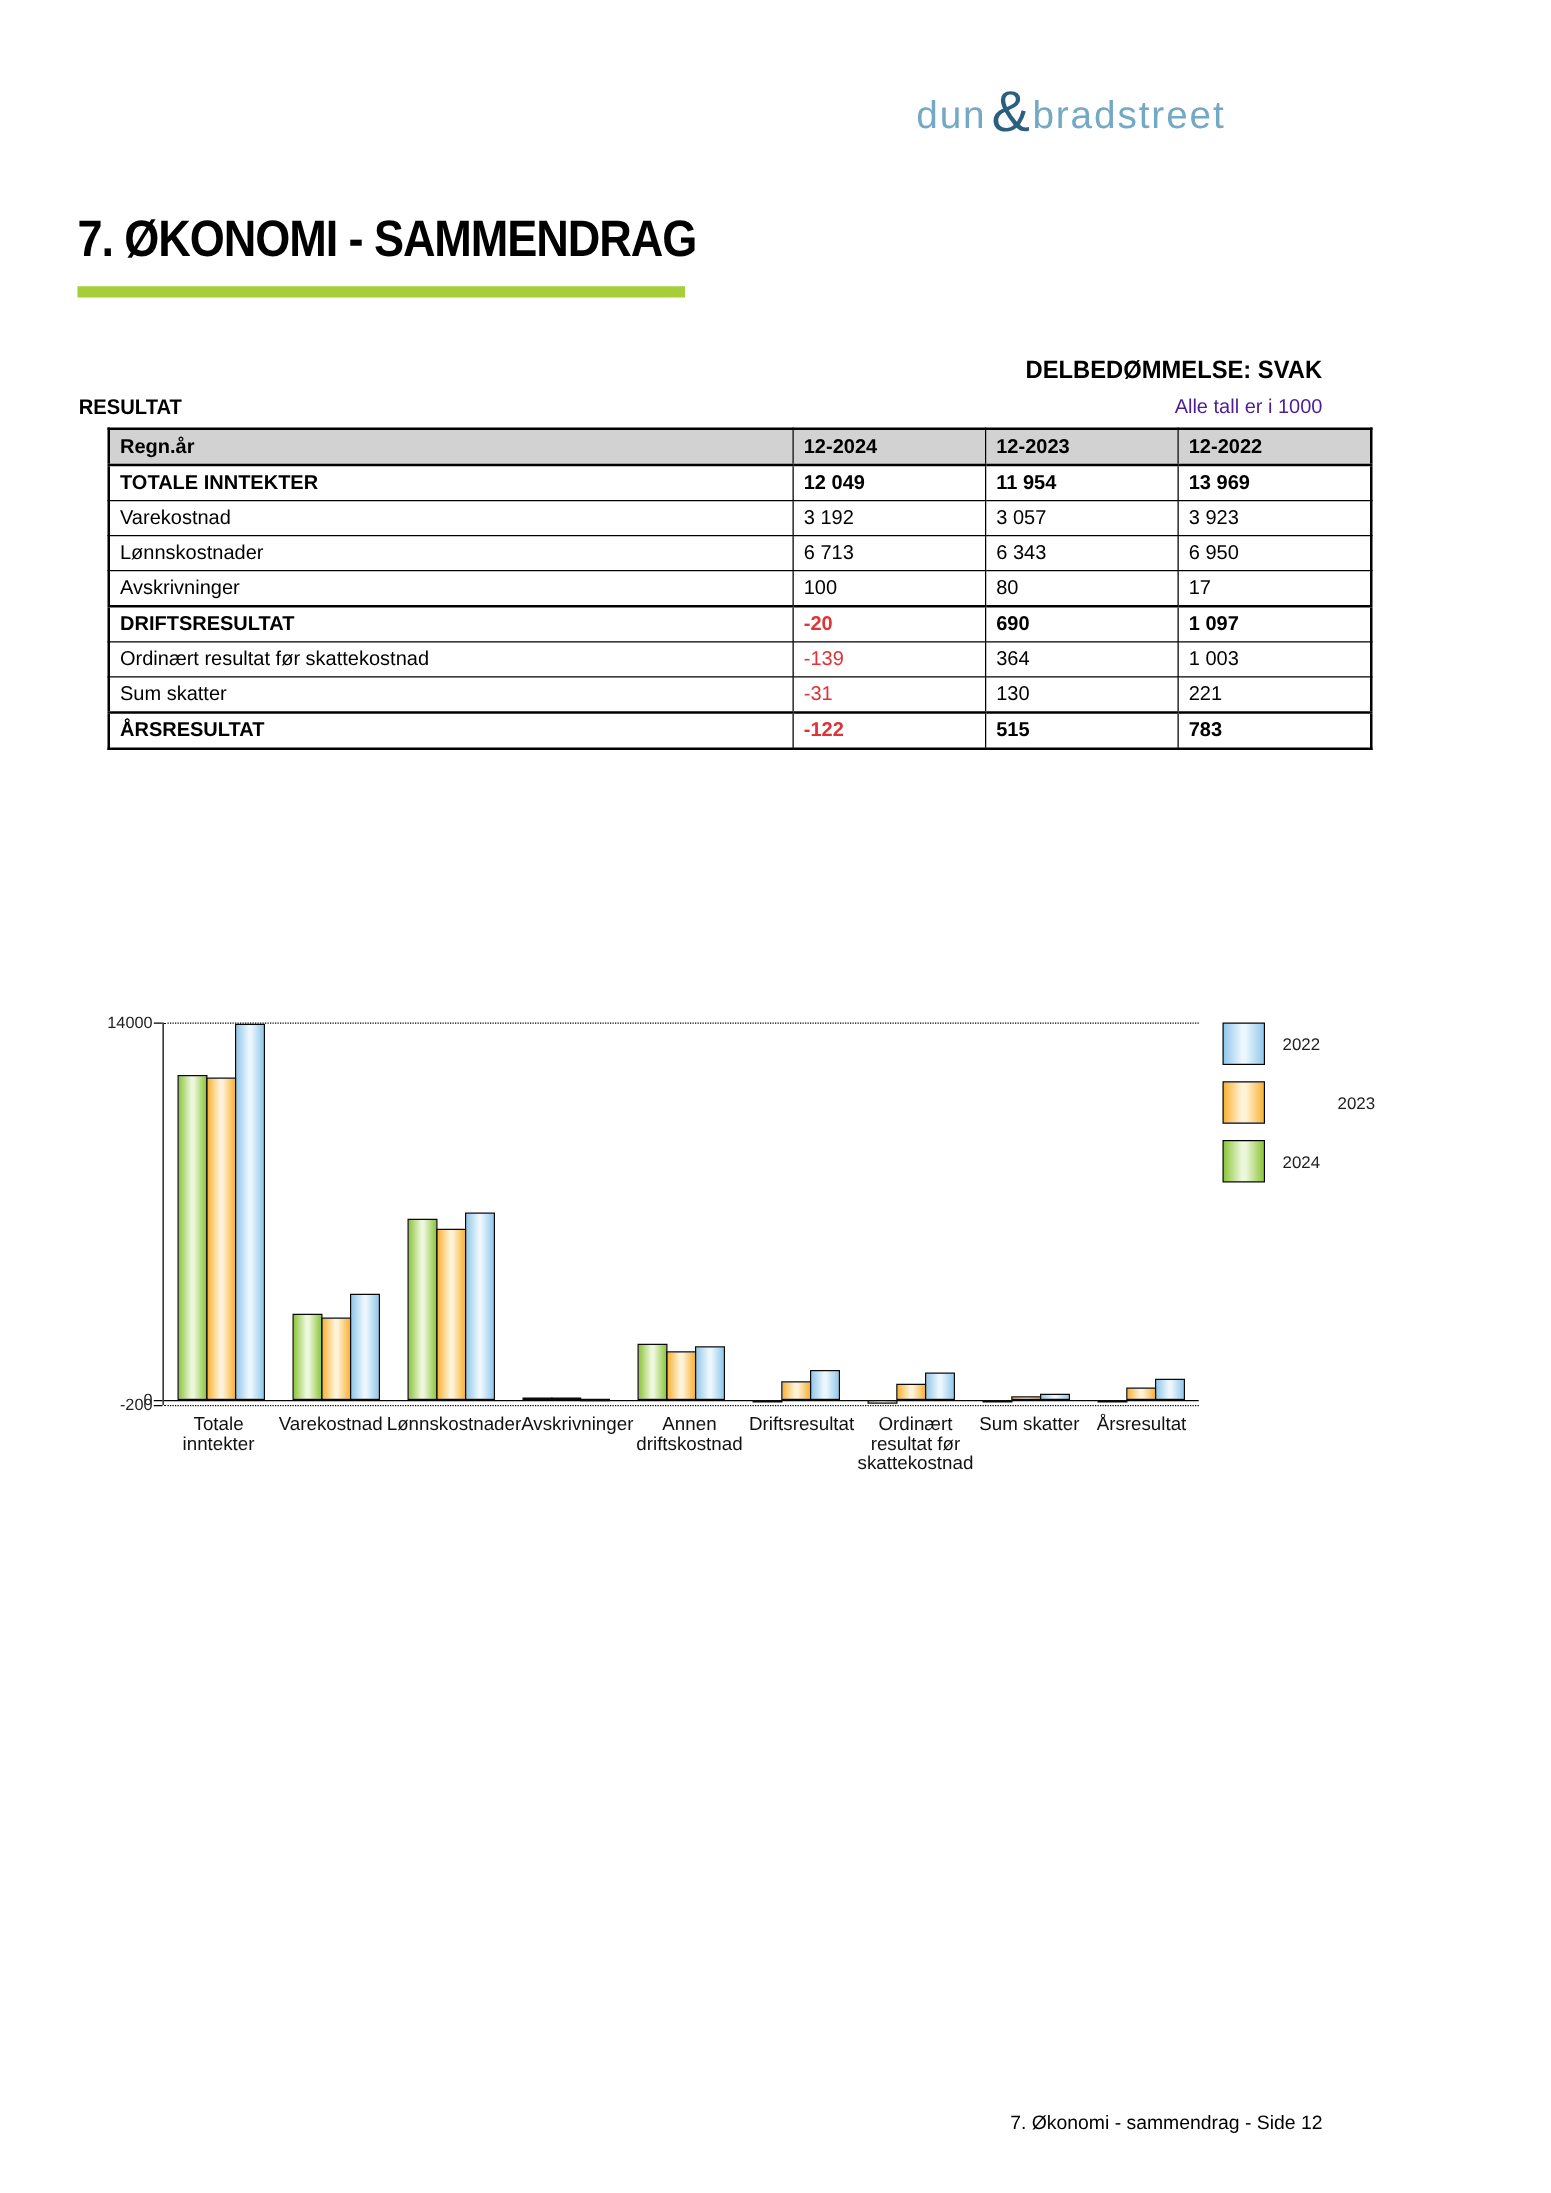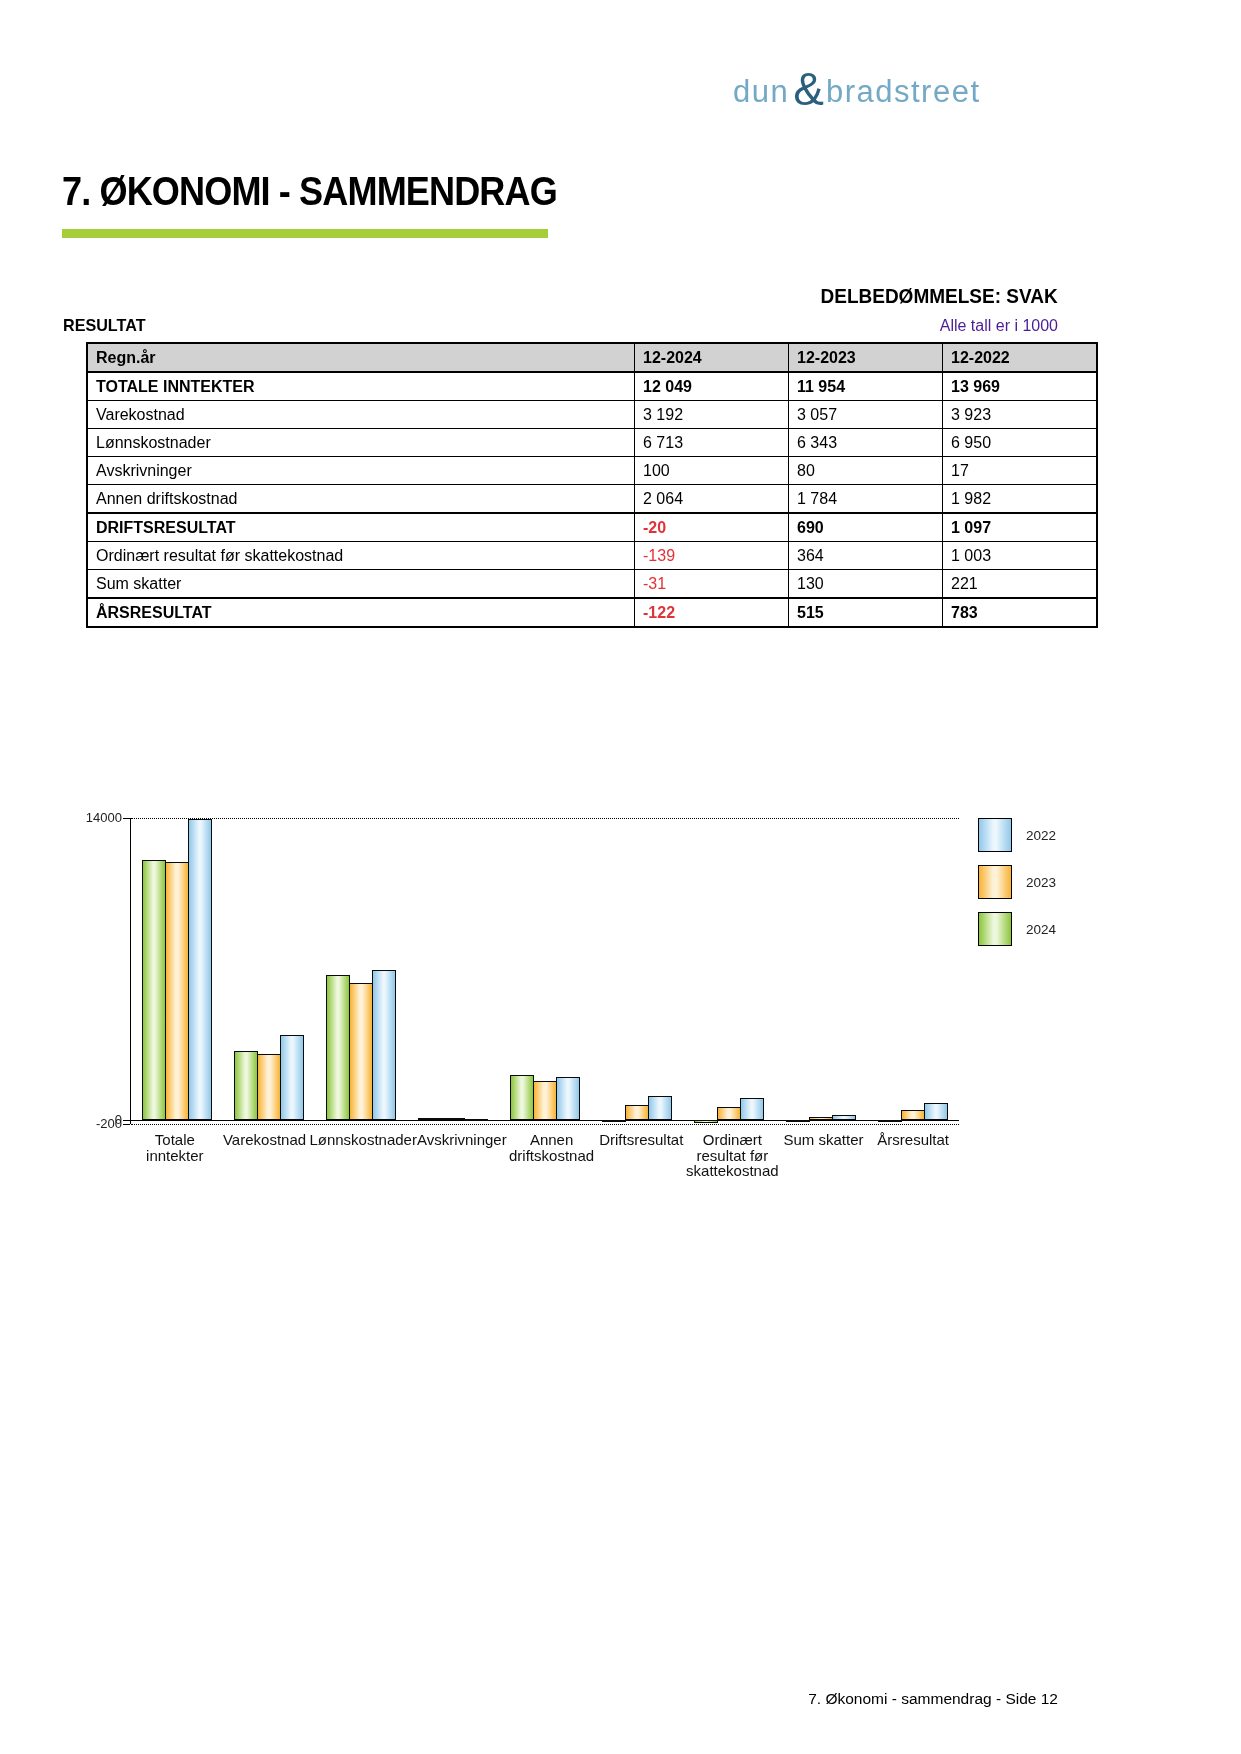--- a/index.html
+++ b/index.html
@@ -96,26 +96,20 @@
           <td class="num">6 713</td>
           <td class="num">6 343</td>
           <td class="num">6 950</td>
         </tr>
         <tr class="">
           <td class="label">Avskrivninger</td>
           <td class="num">100</td>
           <td class="num">80</td>
           <td class="num">17</td>
         </tr>
-        <tr class="">
-          <td class="label">Annen driftskostnad</td>
-          <td class="num">2 064</td>
-          <td class="num">1 784</td>
-          <td class="num">1 982</td>
-        </tr>
         <tr class="bold">
           <td class="label">DRIFTSRESULTAT</td>
           <td class="num neg">-20</td>
           <td class="num">690</td>
           <td class="num">1 097</td>
         </tr>
         <tr class="">
           <td class="label">Ordinært resultat før skattekostnad</td>
           <td class="num neg">-139</td>
           <td class="num">364</td>
@@ -226,21 +220,21 @@
         </div>
         <div class="xlabel">
           <div>Årsresultat</div>
         </div>
       </div>
     <div id="legend">
         <div class="legend-item" style="top: 8px;">
           <div class="swatch" style="background: linear-gradient(90deg, rgb(144, 200, 234) 0%, rgb(235, 246, 253) 45%, rgb(235, 246, 253) 55%, rgb(144, 200, 234) 100%);"></div>
           <span class="legend-label">2022</span>
         </div>
-        <div class="legend-item" style="top: 55px;">
+        <div class="legend-item" style="top: 55px; gap: 44px;">
           <div class="swatch" style="background: linear-gradient(90deg, rgb(249, 178, 51) 0%, rgb(254, 243, 217) 45%, rgb(254, 243, 217) 55%, rgb(249, 178, 51) 100%);"></div>
           <span class="legend-label">2023</span>
         </div>
         <div class="legend-item" style="top: 102px;">
           <div class="swatch" style="background: linear-gradient(90deg, rgb(140, 198, 60) 0%, rgb(237, 247, 219) 45%, rgb(237, 247, 219) 55%, rgb(140, 198, 60) 100%);"></div>
           <span class="legend-label">2024</span>
         </div>
       </div>
   </div>
 

